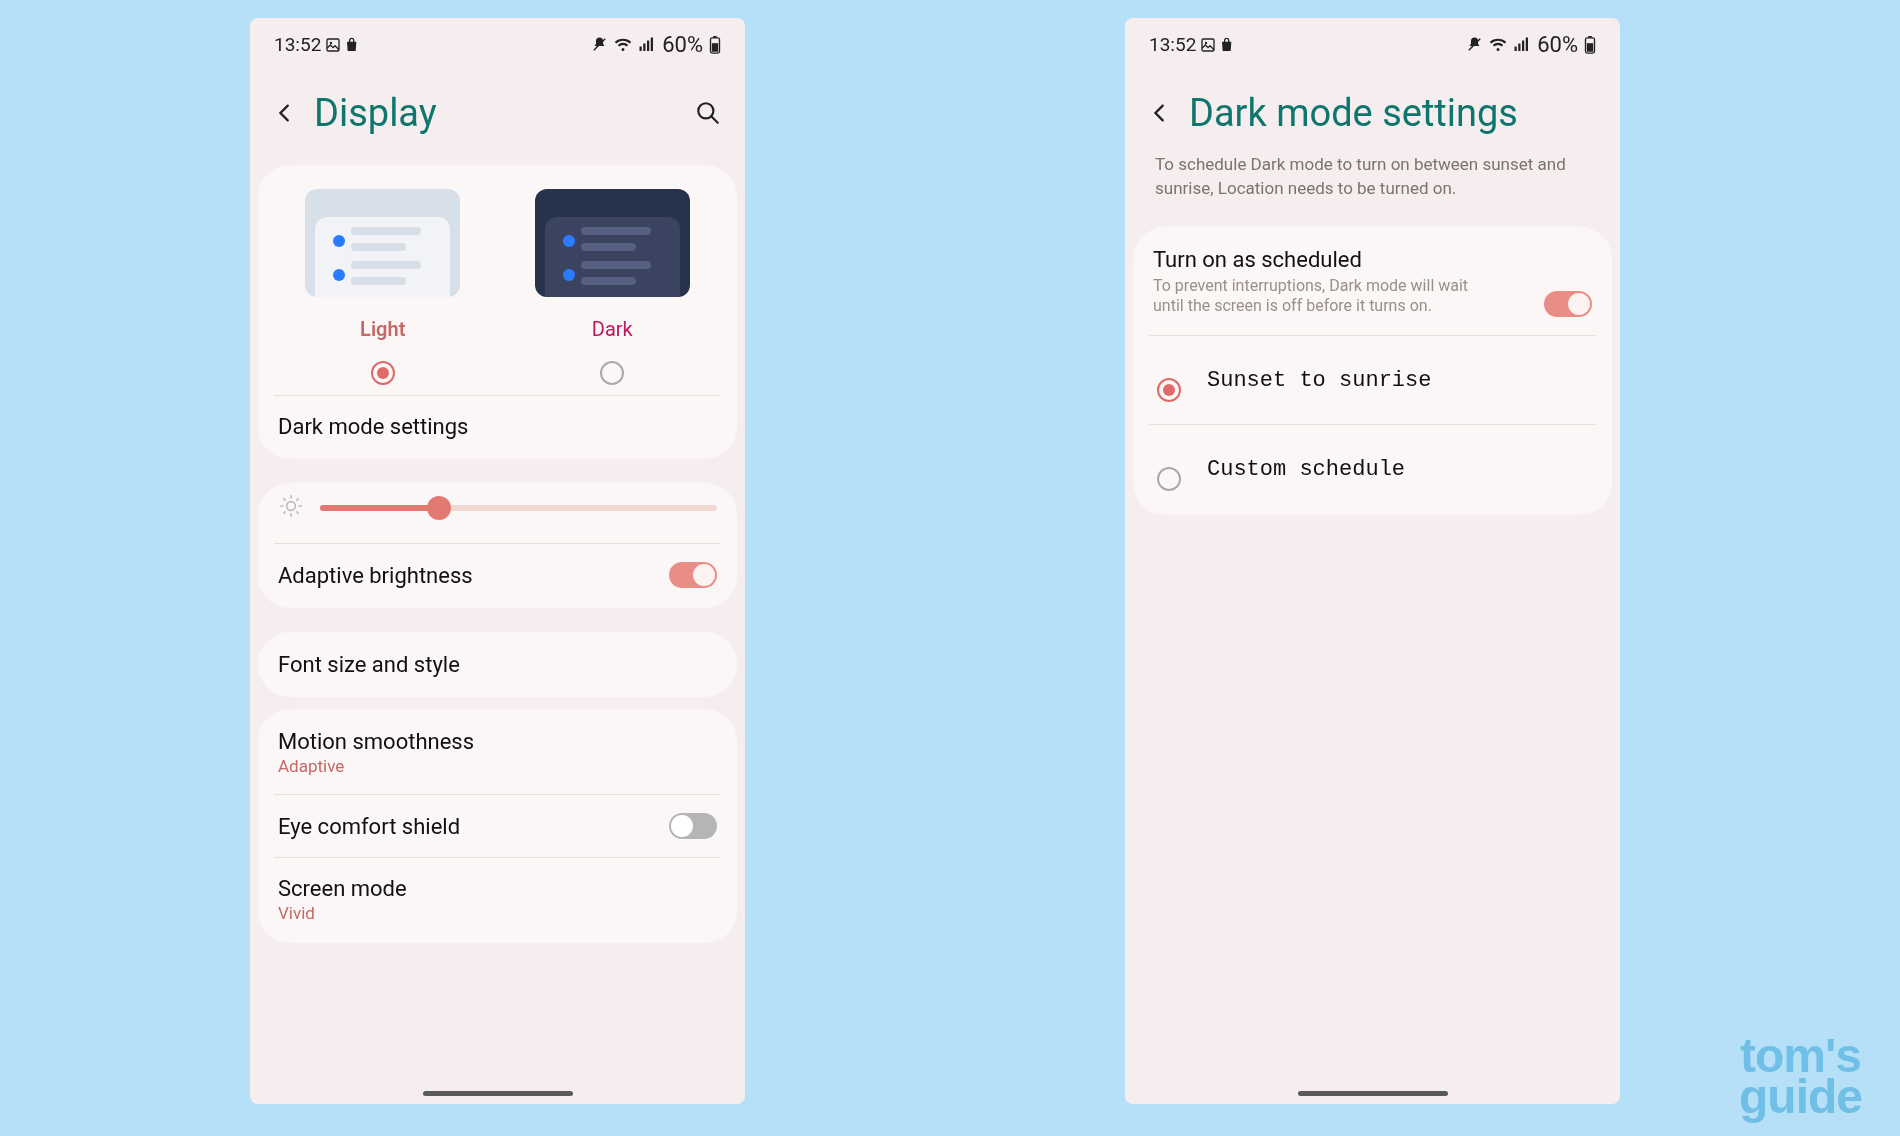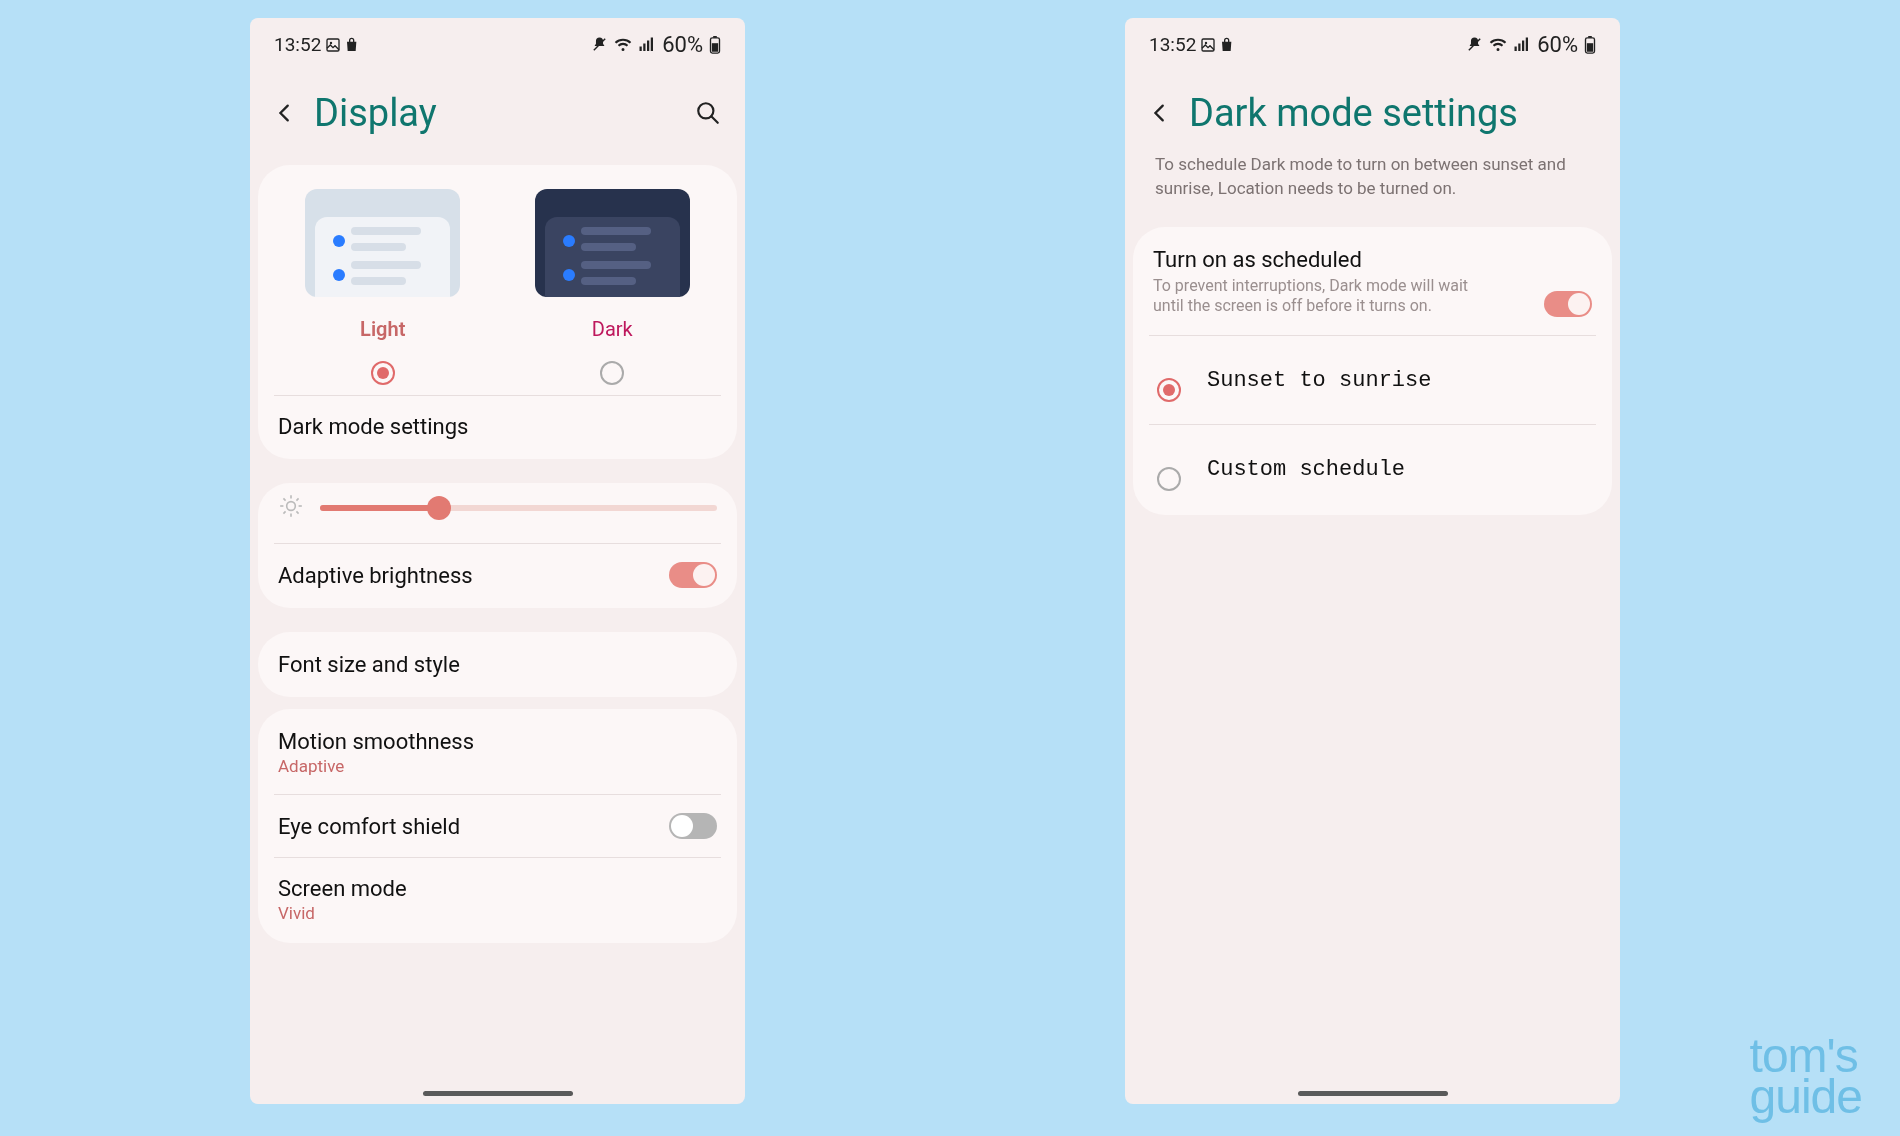--- a/index.html
+++ b/index.html
@@ -227,24 +227,24 @@
     height: 5px;
     background: #5a5a5a;
     border-radius: 3px;
   }
   
   .watermark {
     position: absolute;
     bottom: 18px;
     right: 38px;
     font-size: 48px;
-    font-weight: 400;
+    font-weight: 700;
     color: #6fbfe6;
     line-height: 0.85;
-    text-align: left;
+    text-align: center;
     font-family: Arial, sans-serif;
     letter-spacing: -1px;
   }
   .watermark .g { display:block; }
 </style>
 </head>
 <body>
 
 <div class="phones">
 

